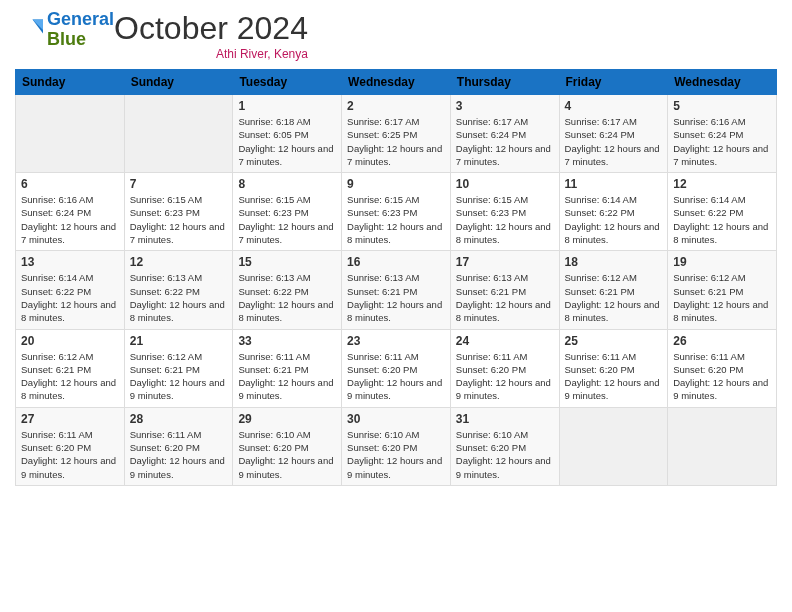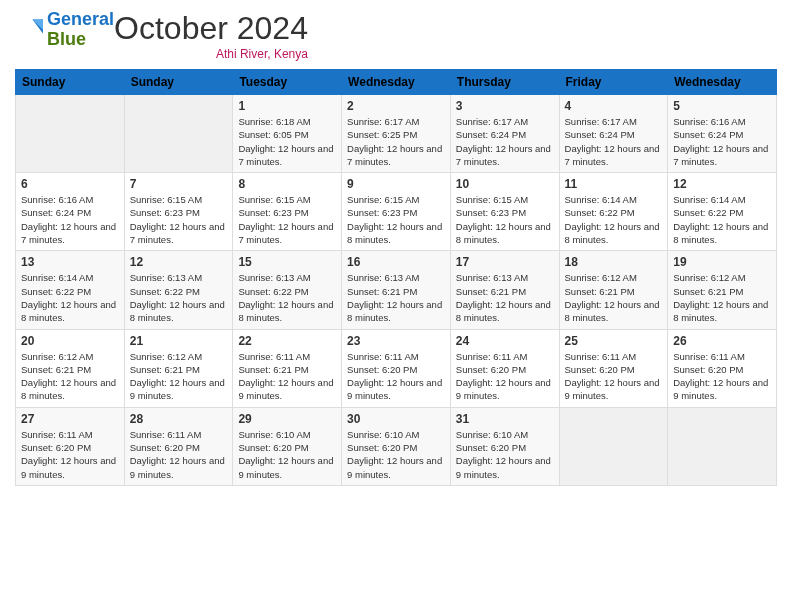--- a/index.html
+++ b/index.html
@@ -259,21 +259,21 @@
 Sunset: 6:21 PM
 Daylight: 12 hours and 8 minutes.</div>
           </td>
           <td>
             <span class="day-num">21</span>
             <div class="day-info">Sunrise: 6:12 AM
 Sunset: 6:21 PM
 Daylight: 12 hours and 9 minutes.</div>
           </td>
           <td>
-            <span class="day-num">22</span>
+            <span class="day-num">33</span>
             <div class="day-info">Sunrise: 6:11 AM
 Sunset: 6:21 PM
 Daylight: 12 hours and 9 minutes.</div>
           </td>
           <td>
             <span class="day-num">23</span>
             <div class="day-info">Sunrise: 6:11 AM
 Sunset: 6:20 PM
 Daylight: 12 hours and 9 minutes.</div>
           </td>

